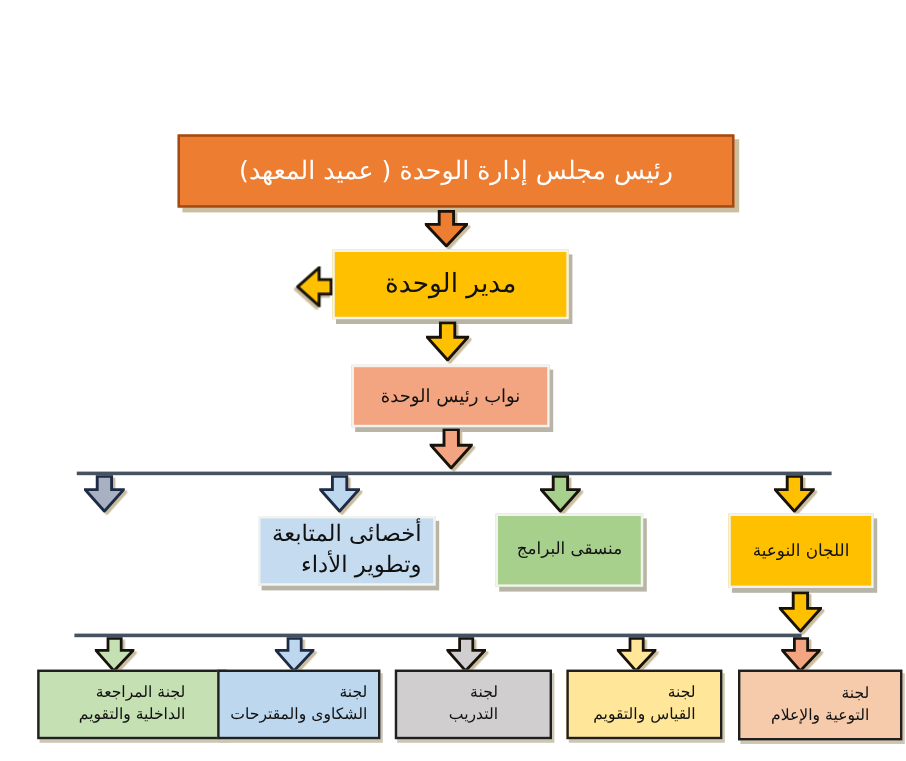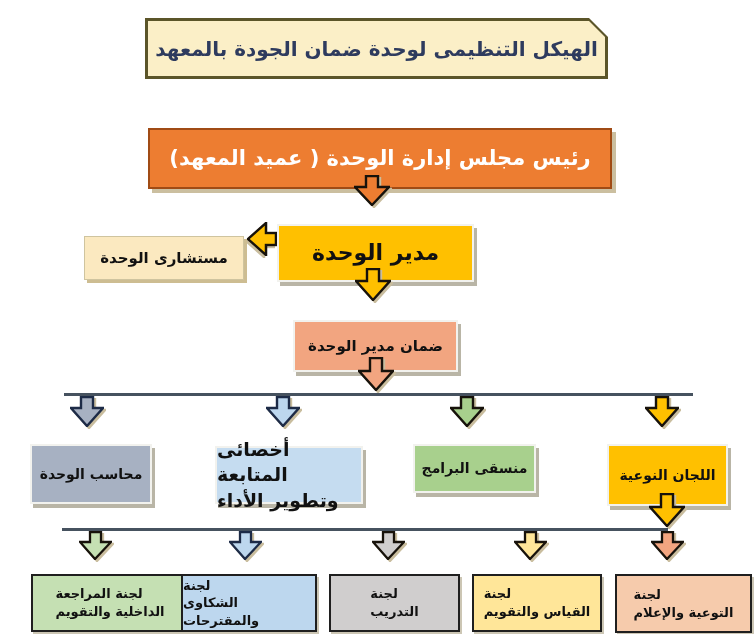--- a/index.html
+++ b/index.html
@@ -2,22 +2,22 @@
 <html lang="ar"><head>
 <meta charset="utf-8">
 <style>
   html,body{margin:0;padding:0;background:#fff;}
   #canvas{
     position:relative;width:755px;height:634px;background:#ffffff;overflow:hidden;
     font-family:"DejaVu Sans", sans-serif;
   }
   .box{
     position:absolute;display:flex;align-items:center;justify-content:center;
-    text-align:left;font-weight:700;color:#111;direction:rtl;
-    white-space:pre-line;line-height:1.35;box-sizing:border-box;margin-top:16px;
+    text-align:right;font-weight:400;color:#111;direction:rtl;
+    white-space:pre-line;line-height:1.35;box-sizing:border-box;
   }
   .frame-light{border:2px solid #f2f2ee;box-shadow:3px 4px 0 #b9b5a6;}
   .frame-dark{border:2px solid #1f1f1f;box-shadow:2px 3px 0 #ccc6b4;}
   .title-outer{
     position:absolute;left:145px;top:18px;width:463px;height:61px;
     clip-path:polygon(0 0, calc(100% - 19px) 0, 100% 19px, 100% 100%, 0 100%);
     display:flex;filter:drop-shadow(3px 4px 0 #b8b29a);
   }
   .title-inner{
     flex:1;margin:3px;display:flex;align-items:center;justify-content:center;
@@ -36,67 +36,62 @@
   .bot{font-size:13px;}
   .hline{position:absolute;height:3px;}
   .arr{position:absolute;filter:drop-shadow(2px 2px 0 #c9bd9e);}
   .rot{transform:rotate(90deg);}
 </style>
 </head>
 <body>
 
 <div id="canvas">
 
-  <div class="title-outer" style="background:#5b5529;">
-    <div class="title-inner" style="background-color: rgb(251, 239, 199); color: rgb(46, 59, 94);">الهيكل التنظيمى لوحدة ضمان الجودة بالمعهد</div>
-  </div>
 
   <div class="box chairman" style="background-color: rgb(237, 125, 49);">رئيس مجلس إدارة الوحدة ( عميد المعهد)</div>
 
   <svg class="arr" style="left: 354px; top: 175px; color: rgb(237, 125, 49);" width="36" height="31" viewBox="0 0 36 31">
     <polygon points="12,1 24,1 24,12 35,12 18,30 1,12 12,12" fill="currentColor" stroke="#17120b" stroke-width="2.4"></polygon>
   </svg>
 
   <div class="box frame-light director" style="background-color: rgb(255, 192, 0);">مدير الوحدة</div>
 
   <svg class="arr rot" style="left: 245px; top: 224px; color: rgb(255, 192, 0);" width="34" height="30" viewBox="0 0 34 30">
     <polygon points="11,1 23,1 23,11 33,11 17,29 1,11 11,11" fill="currentColor" stroke="#17120b" stroke-width="2.4"></polygon>
   </svg>
 
-  <div class="box advisor" style="background-color: rgb(251, 233, 192);">مستشارى الوحدة</div>
 
   <svg class="arr" style="left: 355px; top: 268px; color: rgb(255, 192, 0);" width="36" height="33" viewBox="0 0 36 33">
     <polygon points="12,1 24,1 24,13 35,13 18,32 1,13 12,13" fill="currentColor" stroke="#17120b" stroke-width="2.4"></polygon>
   </svg>
 
-  <div class="box frame-light deputy" style="background-color: rgb(242, 165, 128);">ضمان مدير الوحدة</div>
+  <div class="box frame-light deputy" style="background-color: rgb(242, 165, 128);">نواب رئيس الوحدة</div>
 
   <svg class="arr" style="left: 358px; top: 357px; color: rgb(242, 165, 128);" width="36" height="34" viewBox="0 0 36 34">
     <polygon points="12,1 24,1 24,14 35,14 18,33 1,14 12,14" fill="currentColor" stroke="#17120b" stroke-width="2.4"></polygon>
   </svg>
 
   <div class="hline" style="left: 64px; top: 393px; width: 629px; background-color: rgb(70, 82, 95);"></div>
 
   <svg class="arr" style="left: 70px; top: 396px; color: rgb(167, 177, 194);" width="34" height="31" viewBox="0 0 34 31">
     <polygon points="11,1 23,1 23,12 33,12 17,30 1,12 11,12" fill="currentColor" stroke="#1d2b47" stroke-width="2.4"></polygon>
   </svg>
   <svg class="arr" style="left: 266px; top: 396px; color: rgb(189, 215, 238);" width="34" height="31" viewBox="0 0 34 31">
     <polygon points="11,1 23,1 23,12 33,12 17,30 1,12 11,12" fill="currentColor" stroke="#1d2b47" stroke-width="2.4"></polygon>
   </svg>
   <svg class="arr" style="left: 450px; top: 396px; color: rgb(168, 208, 141);" width="34" height="31" viewBox="0 0 34 31">
     <polygon points="11,1 23,1 23,12 33,12 17,30 1,12 11,12" fill="currentColor" stroke="#17120b" stroke-width="2.4"></polygon>
   </svg>
   <svg class="arr" style="left: 645px; top: 396px; color: rgb(255, 192, 0);" width="34" height="31" viewBox="0 0 34 31">
     <polygon points="11,1 23,1 23,12 33,12 17,30 1,12 11,12" fill="currentColor" stroke="#17120b" stroke-width="2.4"></polygon>
   </svg>
 
-  <div class="box frame-light mid" style="left: 30px; top: 428px; width: 122px; height: 60px; background-color: rgb(167, 177, 194);">محاسب الوحدة</div>
   <div class="box frame-light mid" style="left: 215px; top: 430px; width: 148px; height: 58px; font-size: 19px; background-color: rgb(197, 220, 240);">أخصائى المتابعة
 وتطوير الأداء</div>
-  <div class="box frame-light mid" style="left: 413px; top: 428px; width: 123px; height: 49px; background-color: rgb(168, 208, 141);">منسقى البرامج</div>
+  <div class="box frame-light mid" style="left: 413px; top: 428px; width: 123px; height: 61px; background-color: rgb(168, 208, 141);">منسقى البرامج</div>
   <div class="box frame-light mid" style="left: 607px; top: 428px; width: 121px; height: 62px; background-color: rgb(255, 192, 0);">اللجان النوعية</div>
 
   <svg class="arr" style="left: 649px; top: 493px; color: rgb(255, 192, 0);" width="36" height="34" viewBox="0 0 36 34">
     <polygon points="12,1 24,1 24,14 35,14 18,33 1,14 12,14" fill="currentColor" stroke="#17120b" stroke-width="2.4"></polygon>
   </svg>
 
   <div class="hline" style="left: 62px; top: 528px; width: 606px; background-color: rgb(70, 82, 95);"></div>
 
   <svg class="arr" style="left: 79px; top: 531px; color: rgb(197, 224, 179);" width="33" height="29" viewBox="0 0 33 29">
     <polygon points="11,1 22,1 22,11 32,11 16,28 1,11 11,11" fill="currentColor" stroke="#17120b" stroke-width="2.3"></polygon>

